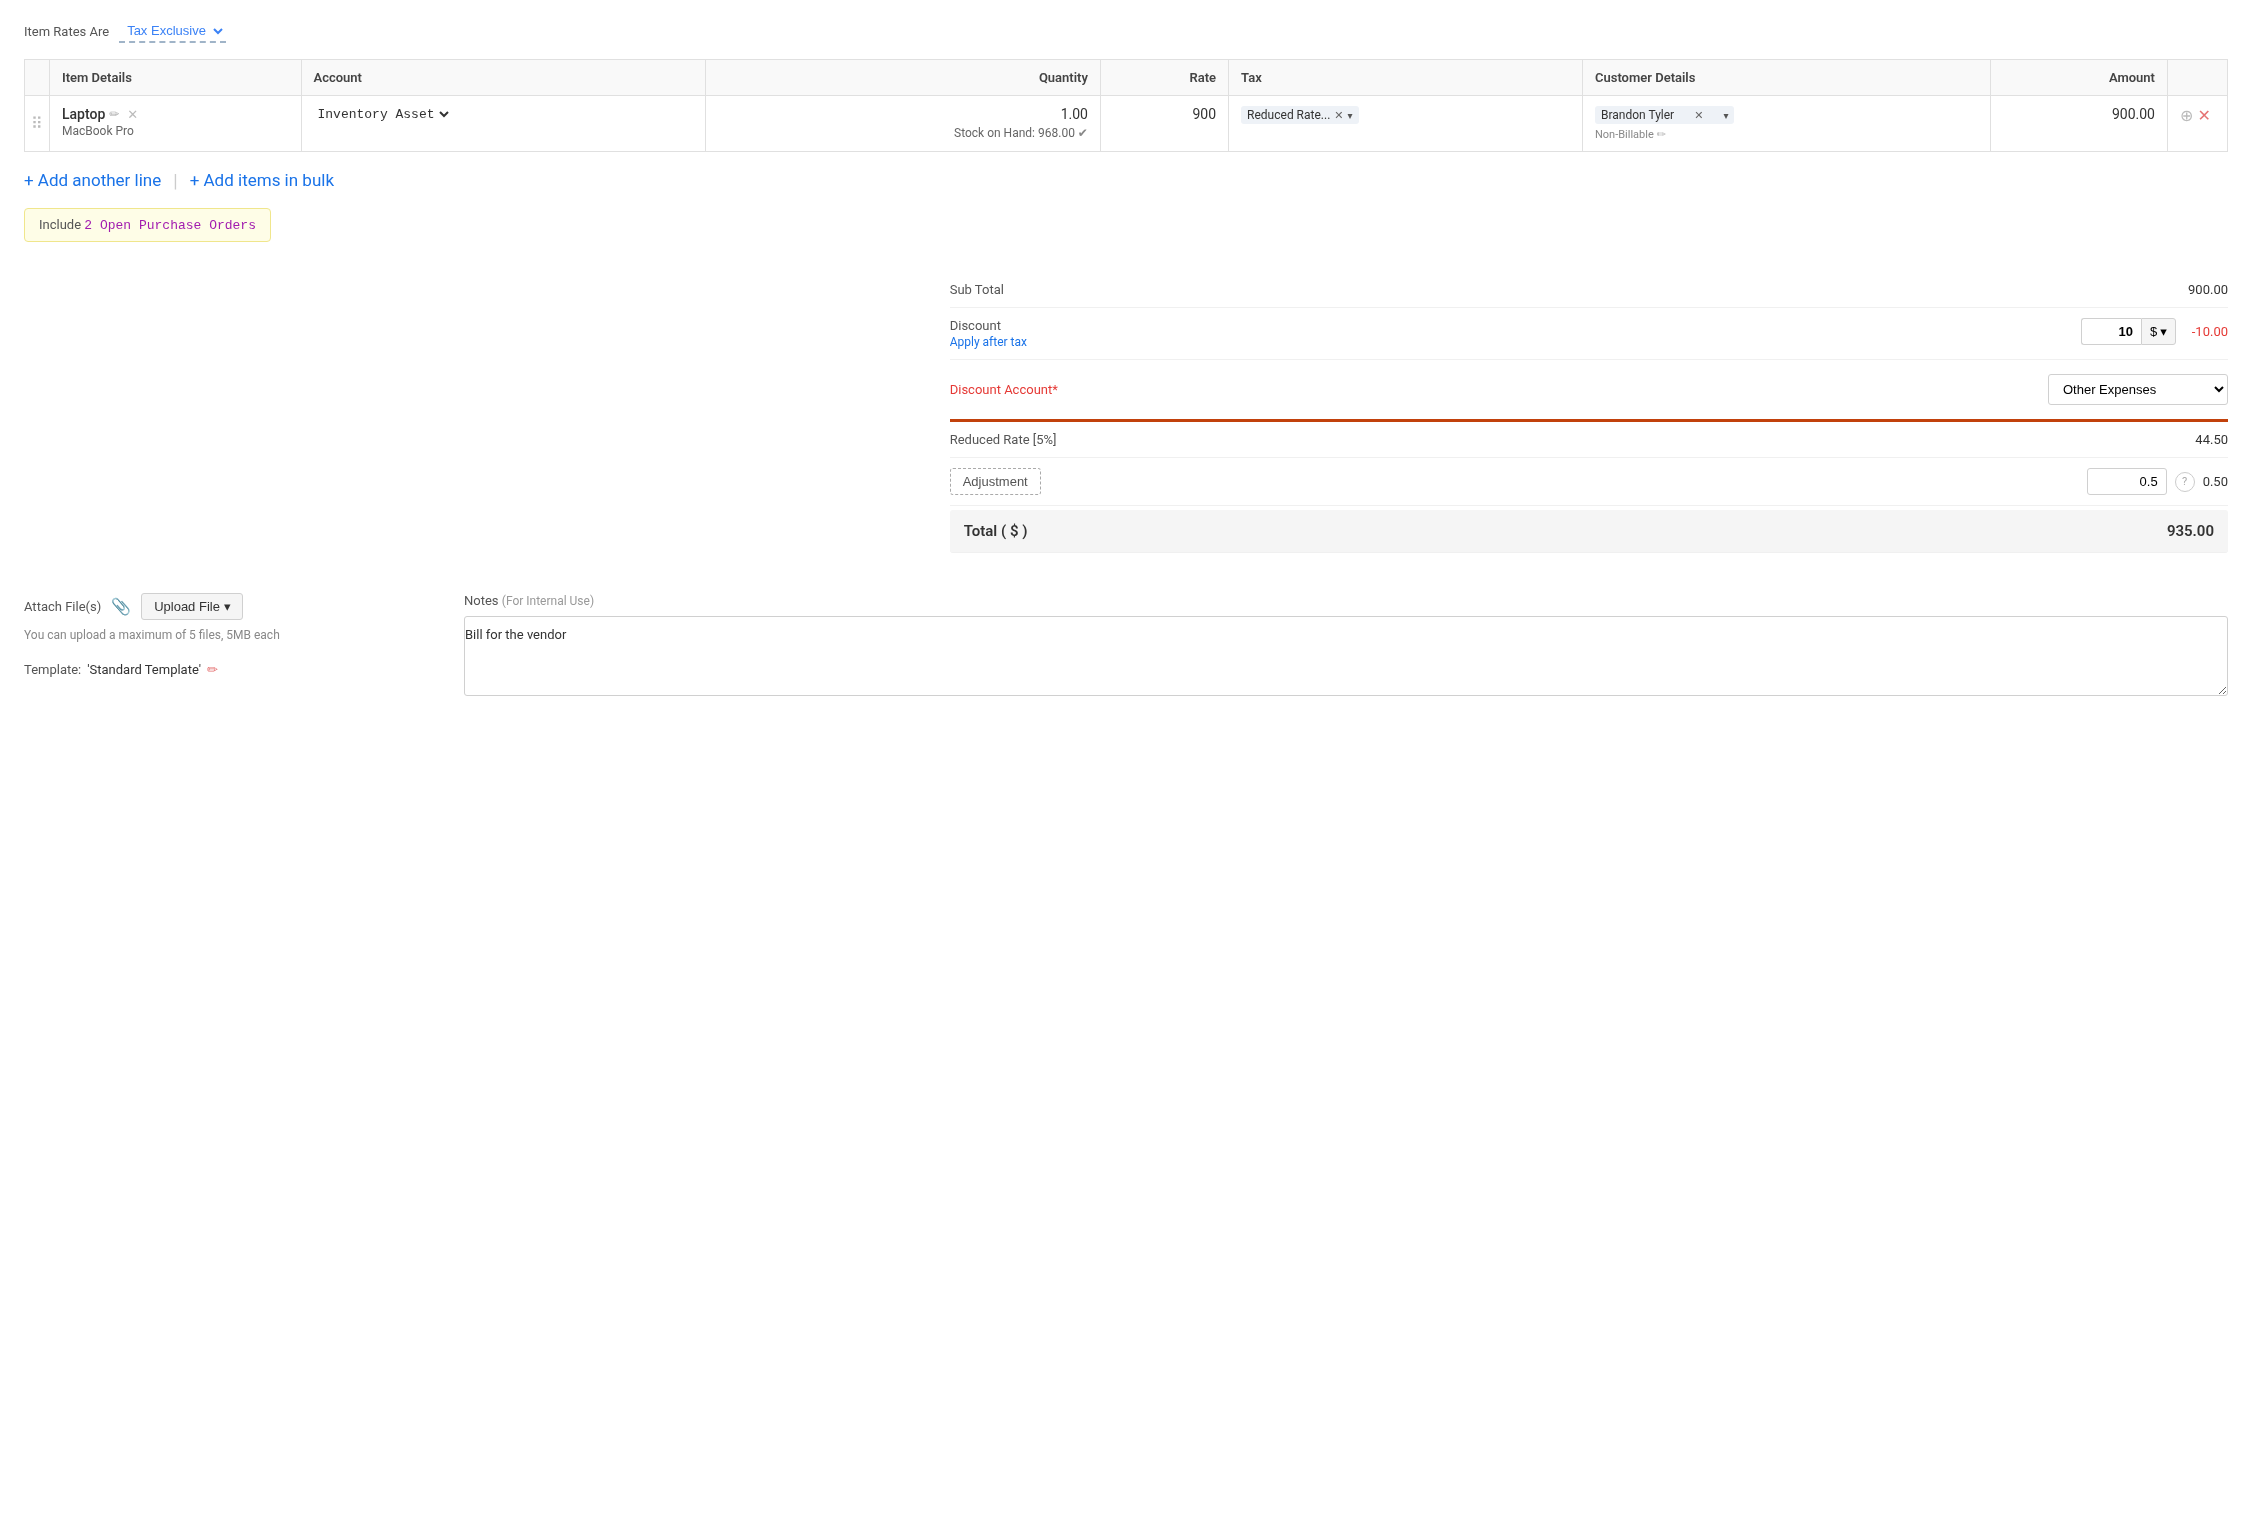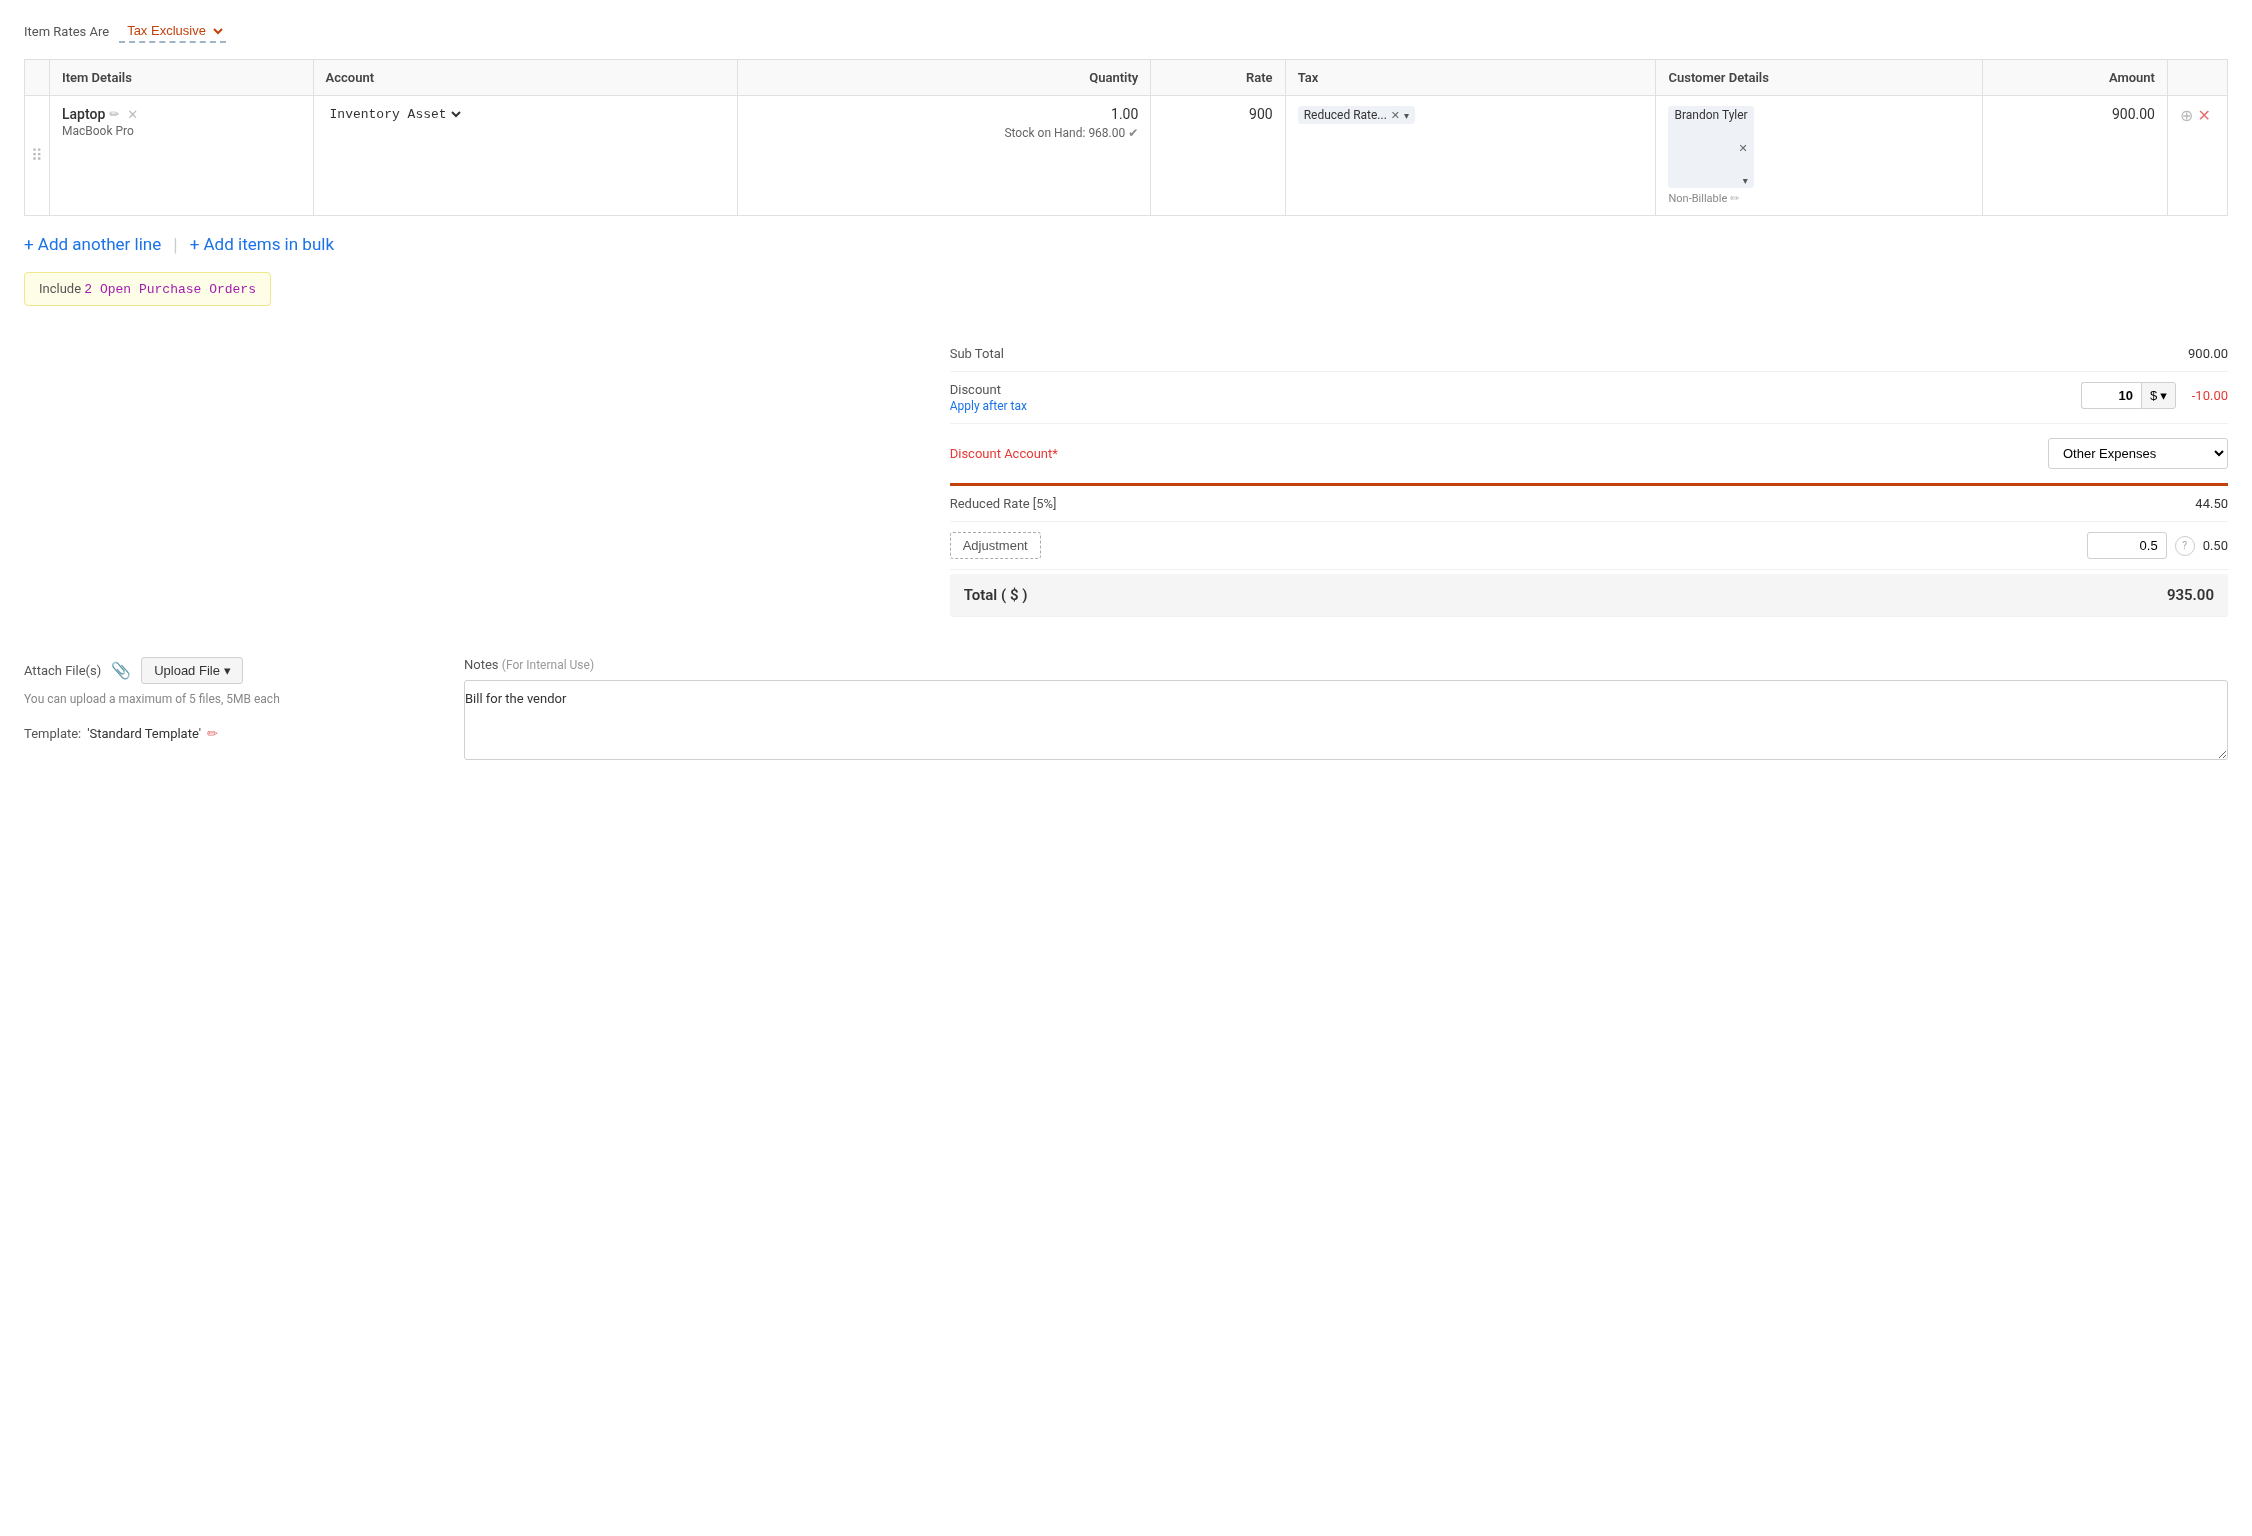--- a/index.html
+++ b/index.html
@@ -18,21 +18,21 @@
       gap: 10px;
       margin-bottom: 16px;
       font-size: 13px;
       color: #555;
     }
     .item-rates-row select {
       border: none;
       border-bottom: 2px dashed #a0b4c8;
       background: transparent;
       font-size: 13px;
-      color: #c2410c;
+      color: #3b82f6;
       cursor: pointer;
       padding: 2px 4px;
       outline: none;
     }
 
     
     .items-table {
       width: 100%;
       border-collapse: collapse;
       border: 1px solid #e0e0e0;
@@ -126,27 +126,26 @@
       font-size: 11px;
     }
     .tax-chevron {
       cursor: pointer;
       color: #555;
       font-size: 10px;
     }
     .customer-cell {}
     .customer-tag {
       display: inline-flex;
-      align-items: flex-end;
+      align-items: center;
       gap: 20px;
       background: #eef2f7;
       border-radius: 3px;
       padding: 2px 6px;
       font-size: 12px;
-      flex-direction: column;
     }
     .non-billable {
       font-size: 11px;
       color: #888;
       margin-top: 4px;
       display: flex;
       align-items: center;
       gap: 3px;
     }
     .non-billable .edit-icon { font-size: 11px; }

